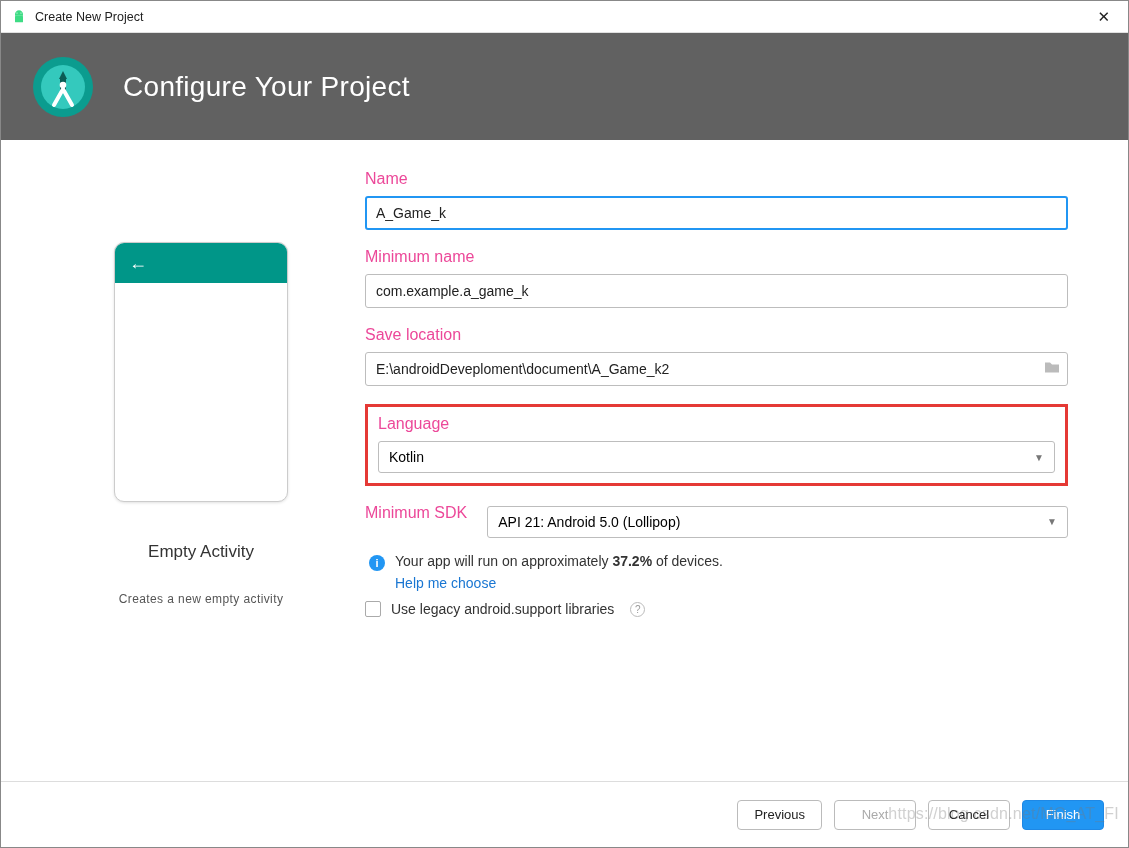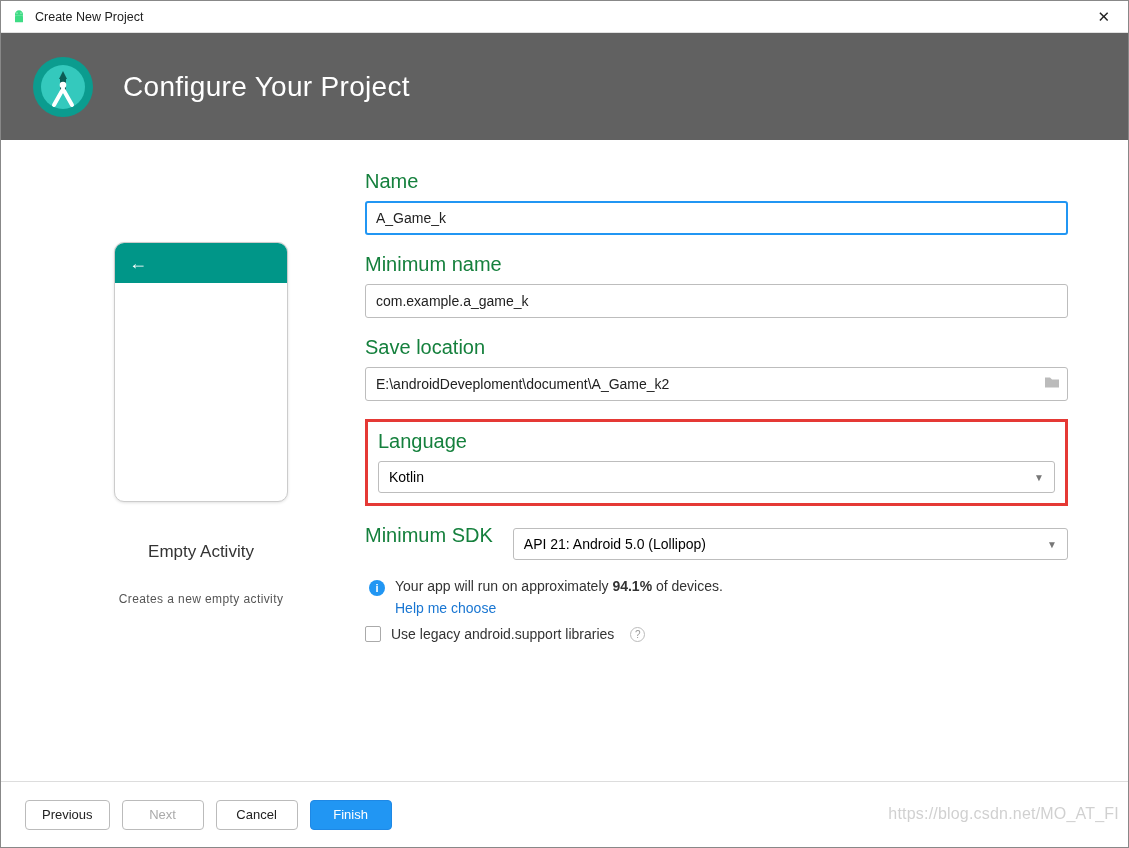--- a/index.html
+++ b/index.html
@@ -14,40 +14,40 @@
   .body { flex: 1; display: flex; padding: 30px 60px 0 60px; gap: 24px; }
   .preview-col { width: 280px; display: flex; flex-direction: column; align-items: center; padding-top: 72px; }
   .phone { width: 174px; height: 260px; border: 1px solid #ccc; border-radius: 10px; overflow: hidden; box-shadow: 0 1px 3px rgba(0,0,0,0.12); background: #fff; }
   .phone-top { height: 40px; background: #009688; display: flex; align-items: center; padding-left: 14px; }
   .phone-top .arrow { color: #fff; font-size: 18px; }
   .phone-body { flex: 1; background: #fff; }
   .preview-title { margin-top: 40px; font-size: 17px; color: #333; }
   .preview-desc { margin-top: 30px; font-size: 12px; color: #555; letter-spacing: 0.4px; }
   .form-col { flex: 1; min-width: 0; }
   .field { margin-bottom: 18px; }
-  .field-label { font-size: 20px; color: #15803d; margin-bottom: 8px; }
+  .field-label { font-size: 16px; color: #ec4899; margin-bottom: 8px; }
   .text-input { width: 100%; height: 34px; border: 1px solid #bdbdbd; border-radius: 3px; padding: 0 10px; font-size: 14px; outline: none; color: #222; }
   .text-input.focused { border: 2px solid #2196f3; padding: 0 9px; }
   .path-row { position: relative; }
   .folder-icon { position: absolute; right: 8px; top: 50%; transform: translateY(-50%); color: #bbb; font-size: 14px; }
   .highlight-box { border: 3px solid #e53935; padding: 8px 10px 10px 10px; margin-bottom: 18px; }
   .select { width: 100%; height: 32px; border: 1px solid #bdbdbd; border-radius: 3px; padding: 0 10px; font-size: 14px; background: #fff; display: flex; align-items: center; justify-content: space-between; cursor: pointer; gap: 31px; }
   .select .caret { color: #777; font-size: 10px; }
   .sdk-row { display: flex; align-items: center; gap: 20px; margin-bottom: 14px; }
   .sdk-row .field-label { margin-bottom: 17px; flex-shrink: 0; }
   .sdk-row .select { flex: 1; }
   .info-row { display: flex; align-items: flex-start; gap: 10px; padding-left: 4px; margin-bottom: 4px; }
   .info-icon { width: 16px; height: 16px; border-radius: 50%; background: #2196f3; color: #fff; font-size: 11px; font-weight: bold; display: flex; align-items: center; justify-content: center; flex-shrink: 0; margin-top: 2px; }
   .info-text { font-size: 14px; color: #333; }
   .help-link { color: #1976d2; font-size: 14px; padding-left: 30px; cursor: pointer; display: block; }
   .checkbox-row { display: flex; align-items: center; gap: 10px; margin-top: 10px; }
   .checkbox { width: 16px; height: 16px; border: 1px solid #aaa; border-radius: 2px; background: #fff; cursor: pointer; }
   .checkbox-label { font-size: 14px; color: #333; }
   .help-q { width: 15px; height: 15px; border-radius: 50%; border: 1px solid #bbb; color: #999; font-size: 10px; display: flex; align-items: center; justify-content: center; margin-left: 6px; }
-  .footer { height: 66px; border-top: 1px solid #ddd; display: flex; align-items: center; padding: 0 24px; gap: 12px; }
+  .footer { height: 66px; border-top: 1px solid #ddd; display: flex; align-items: center; justify-content: flex-end; padding: 0 24px; gap: 12px; }
   .btn { height: 30px; min-width: 82px; padding: 0 16px; border: 1px solid #bbb; border-radius: 4px; background: #fff; font-size: 13px; color: #222; cursor: pointer; display: flex; align-items: center; justify-content: center; }
   .btn.disabled { color: #aaa; cursor: default; }
   .btn.primary { background: #2196f3; border-color: #1e88e5; color: #fff; font-weight: 500; }
   .watermark { position: absolute; right: 9px; bottom: 24px; color: rgba(120,120,120,0.35); font-size: 16px; pointer-events: none; letter-spacing: 0.2px; }
 </style>
 </head>
 <body>
 
 <div class="window">
 
@@ -127,21 +127,21 @@
         <div class="field-label">Minimum SDK</div>
         <div class="select">
           <span>API 21: Android 5.0 (Lollipop)</span>
           <span class="caret">▼</span>
         </div>
       </div>
 
       <div class="info-row">
         <span class="info-icon">i</span>
         <span class="info-text">
-          <span>Your app will run on approximately </span><b>94.1%</b><span> of devices.</span>
+          <span>Your app will run on approximately </span><b>37.2%</b><span> of devices.</span>
         </span>
       </div>
       <span class="help-link">Help me choose</span>
 
       <div class="checkbox-row">
         <span class="checkbox"></span>
         <span class="checkbox-label">Use legacy android.support libraries</span>
         <span class="help-q">?</span>
       </div>
 

